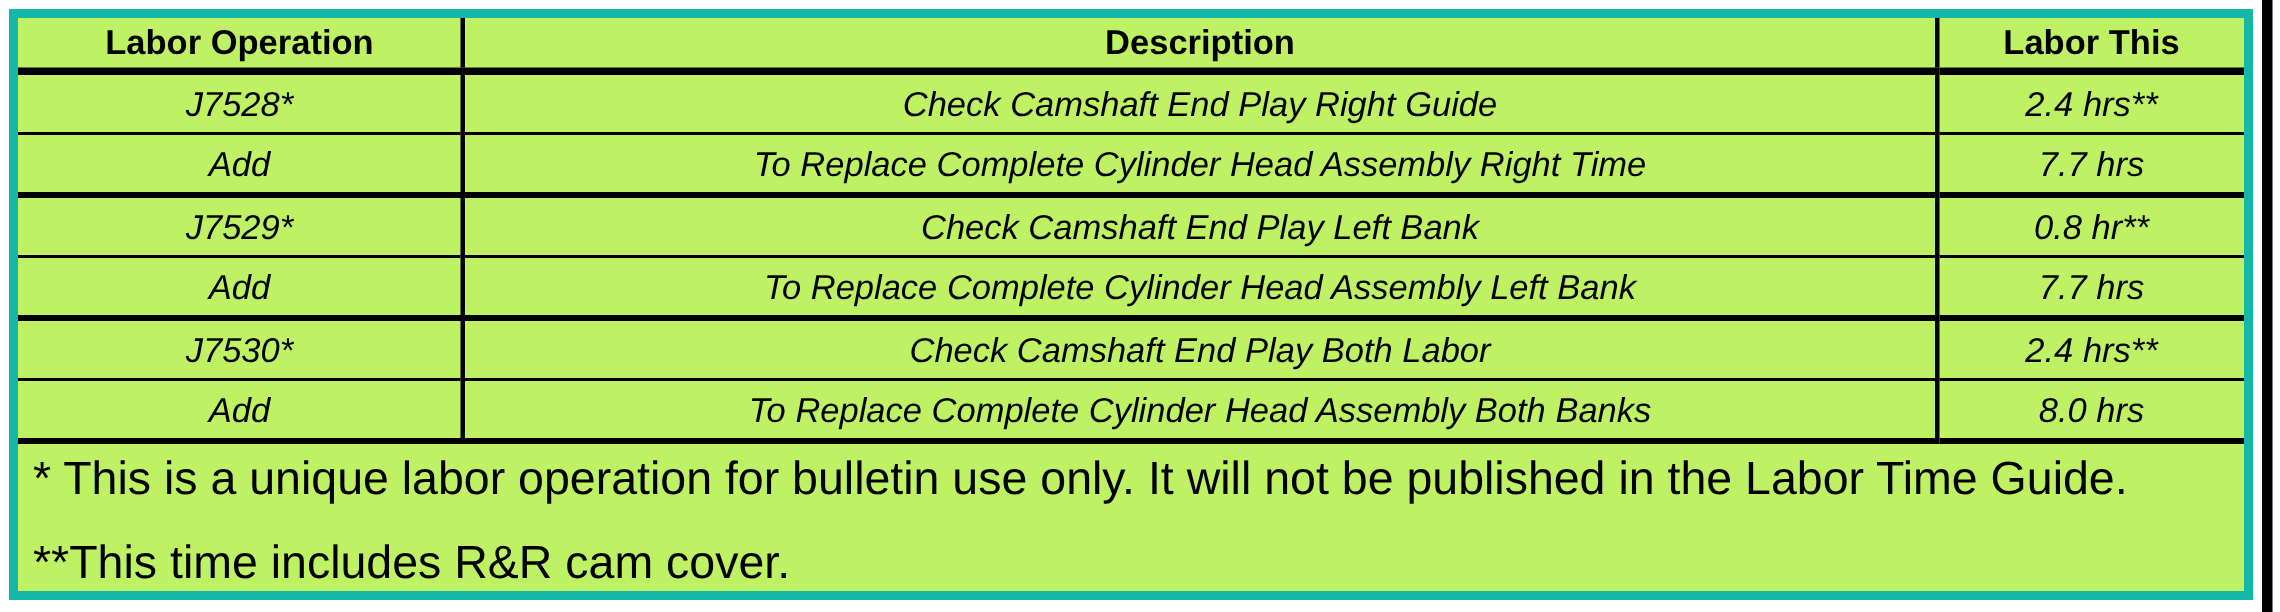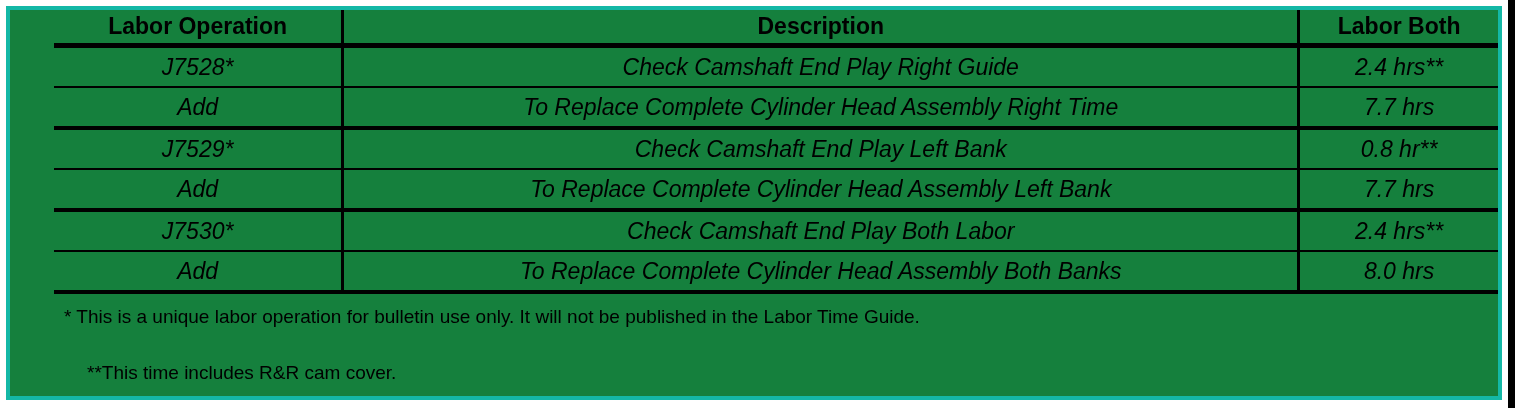--- a/index.html
+++ b/index.html
@@ -27,23 +27,22 @@
   }
 
   
   .table-frame {
     position: absolute;
     left: 6px;
     top: 6px;
     width: 1496px;
     height: 394px;
     box-sizing: border-box;
-    border: 4px solid #14b8a6;
-    background: #15803d;
-    padding-left: 44px;
+    border: 6px solid #14b8a6;
+    background: #bef264;
   }
 
   table.labor-table {
     width: 100%;
     border-collapse: collapse;
     table-layout: fixed;
   }
   col.col-op   { width: 20%; }
   col.col-desc { width: 66.2%; }
   col.col-time { width: 13.8%; }
@@ -72,45 +71,44 @@
     border-bottom: 4px solid #000000;
   }
   
   .labor-table th:nth-child(1), .labor-table td:nth-child(1),
   .labor-table th:nth-child(2), .labor-table td:nth-child(2) {
     border-right: 3px solid #000000;
   }
 
   .footnotes {
     padding: 11px 10px 0 10px;
-    font-size: 19px;
+    font-size: 31px;
     line-height: 24px;
   }
   .footnote-line-2 {
     margin-top: 32px;
-    margin-left: 23px;
   }
 </style>
 </head>
 <body>
 
 <div class="page-edge-line"></div>
 
 <div class="table-frame">
   <table class="labor-table">
     <colgroup>
       <col class="col-op">
       <col class="col-desc">
       <col class="col-time">
     </colgroup>
     <thead>
       <tr>
         <th>Labor Operation</th>
         <th>Description</th>
-        <th>Labor Both</th>
+        <th>Labor This</th>
       </tr>
     </thead>
     <tbody>
       <tr>
         <td>J7528*</td>
         <td>Check Camshaft End Play Right Guide</td>
         <td>2.4 hrs**</td>
       </tr>
       <tr class="group-end">
         <td>Add</td>

